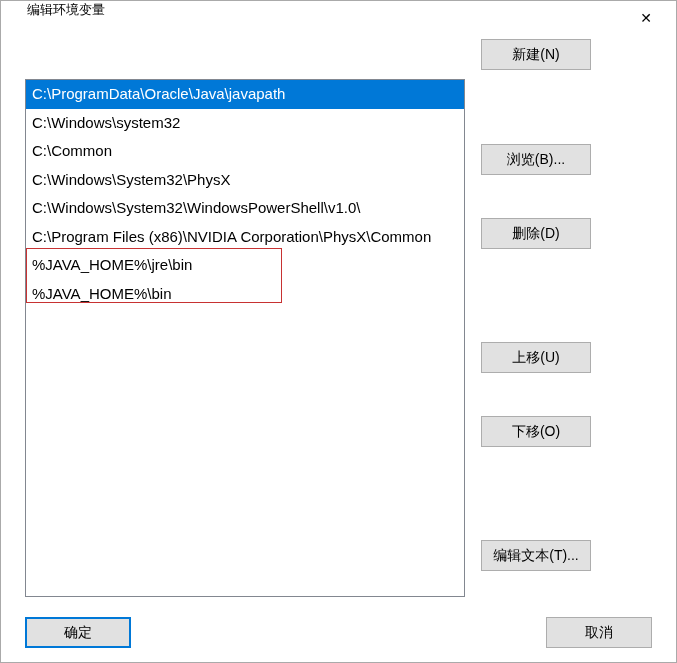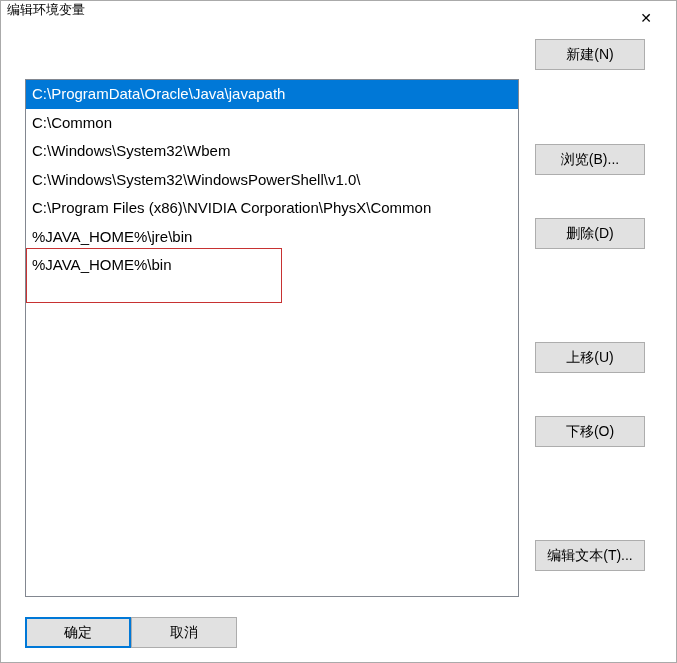--- a/index.html
+++ b/index.html
@@ -20,21 +20,21 @@
       height: 663px;
       border: 1px solid #aaa;
       background: #fff;
       display: flex;
       flex-direction: column;
     }
     .titlebar {
       height: 34px;
       display: flex;
       align-items: center;
-      padding-left: 6px;
+      padding-left: 26px;
       background: #fff;
       position: relative;
     }
     .titlebar-title {
       font-size: 13px;
       color: #000;
     }
     .close-btn {
       position: absolute;
       right: 8px;
@@ -55,21 +55,21 @@
       display: flex;
       flex-direction: column;
       padding: 20px 24px 18px 24px;
     }
     .main-row {
       display: flex;
       gap: 16px;
       flex: 1;
     }
     .listbox {
-      width: 494px;
+      width: 440px;
       height: 518px;
       border: 1px solid #828790;
       background: #fff;
       position: relative;
       overflow: hidden;
       margin-top: 40px;
     }
     .list-item {
       padding: 3px 6px;
       font-size: 15px;
@@ -105,21 +105,21 @@
       align-items: center;
       justify-content: center;
       padding: 0;
     }
     .btn.primary {
       border: 2px solid #0078d7;
       background: #e1e1e1;
     }
     .footer {
       display: flex;
-      justify-content: flex-start;
+      justify-content: space-between;
       padding-top: 20px;
     }
     .footer .btn {
       width: 106px;
     }
     .spacer-sm { height: 19px; }
     .spacer-lg { height: 69px; }
   </style>
 </head>
 <body>
@@ -130,22 +130,23 @@
     <div class="close-btn">
       <span>✕</span>
     </div>
   </div>
 
   <div class="body">
     <div class="main-row">
       <div class="listbox" id="listbox">
 
         <div class="list-item selected">C:\ProgramData\Oracle\Java\javapath</div>
+          <div class="list-item">C:\Windows\system32</div>
           <div class="list-item">C:\Common</div>
-          <div class="list-item">C:\Windows\System32\Wbem</div>
+          <div class="list-item">C:\Windows\System32\PhysX</div>
           <div class="list-item">C:\Windows\System32\WindowsPowerShell\v1.0\</div>
           <div class="list-item">C:\Program Files (x86)\NVIDIA Corporation\PhysX\Common</div>
           <div class="list-item">%JAVA_HOME%\jre\bin</div>
           <div class="list-item">%JAVA_HOME%\bin</div>
           <div class="highlight-box" id="highlight-box" style="left: 0px; top: 168px; width: 256px; height: 55px;"></div>
       </div>
       <div class="side-buttons">
         <button class="btn">新建(N)</button>
         <div class="spacer-sm"></div>
         <div class="spacer-sm"></div>

